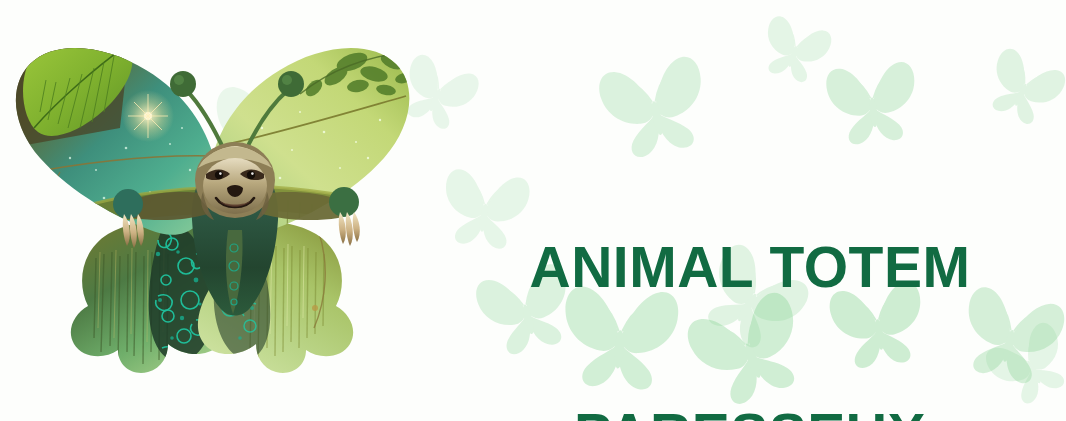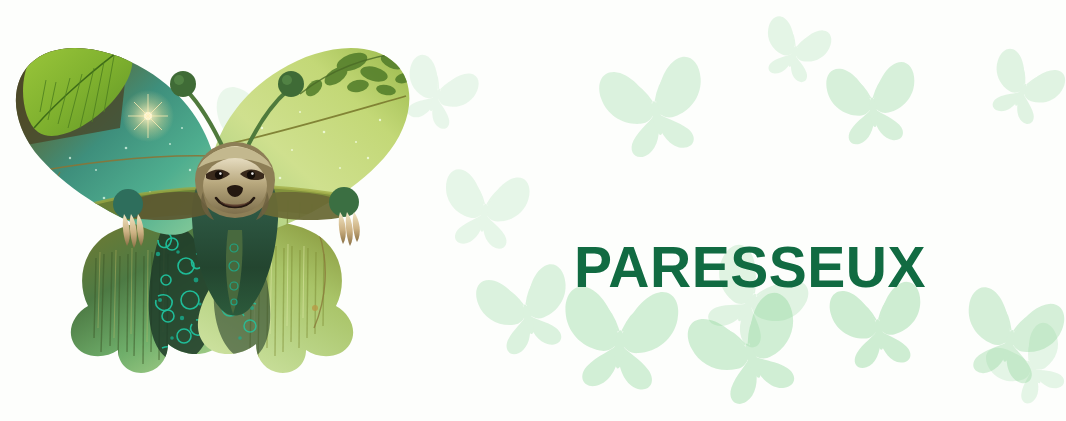--- a/index.html
+++ b/index.html
@@ -599,16 +599,17 @@
           <circle cx="234" cy="240" r="4"></circle>
           <circle cx="234" cy="258" r="5"></circle>
           <circle cx="234" cy="278" r="4"></circle>
           <circle cx="234" cy="294" r="3"></circle>
         </g>
       </g>
     </svg>
   </div>
 
   <div class="headline">
+    <span class="l1">ANIMAL TOTEM</span>
     <span class="l2">PARESSEUX</span>
   </div>
 
 </div>
 
 </body></html>

